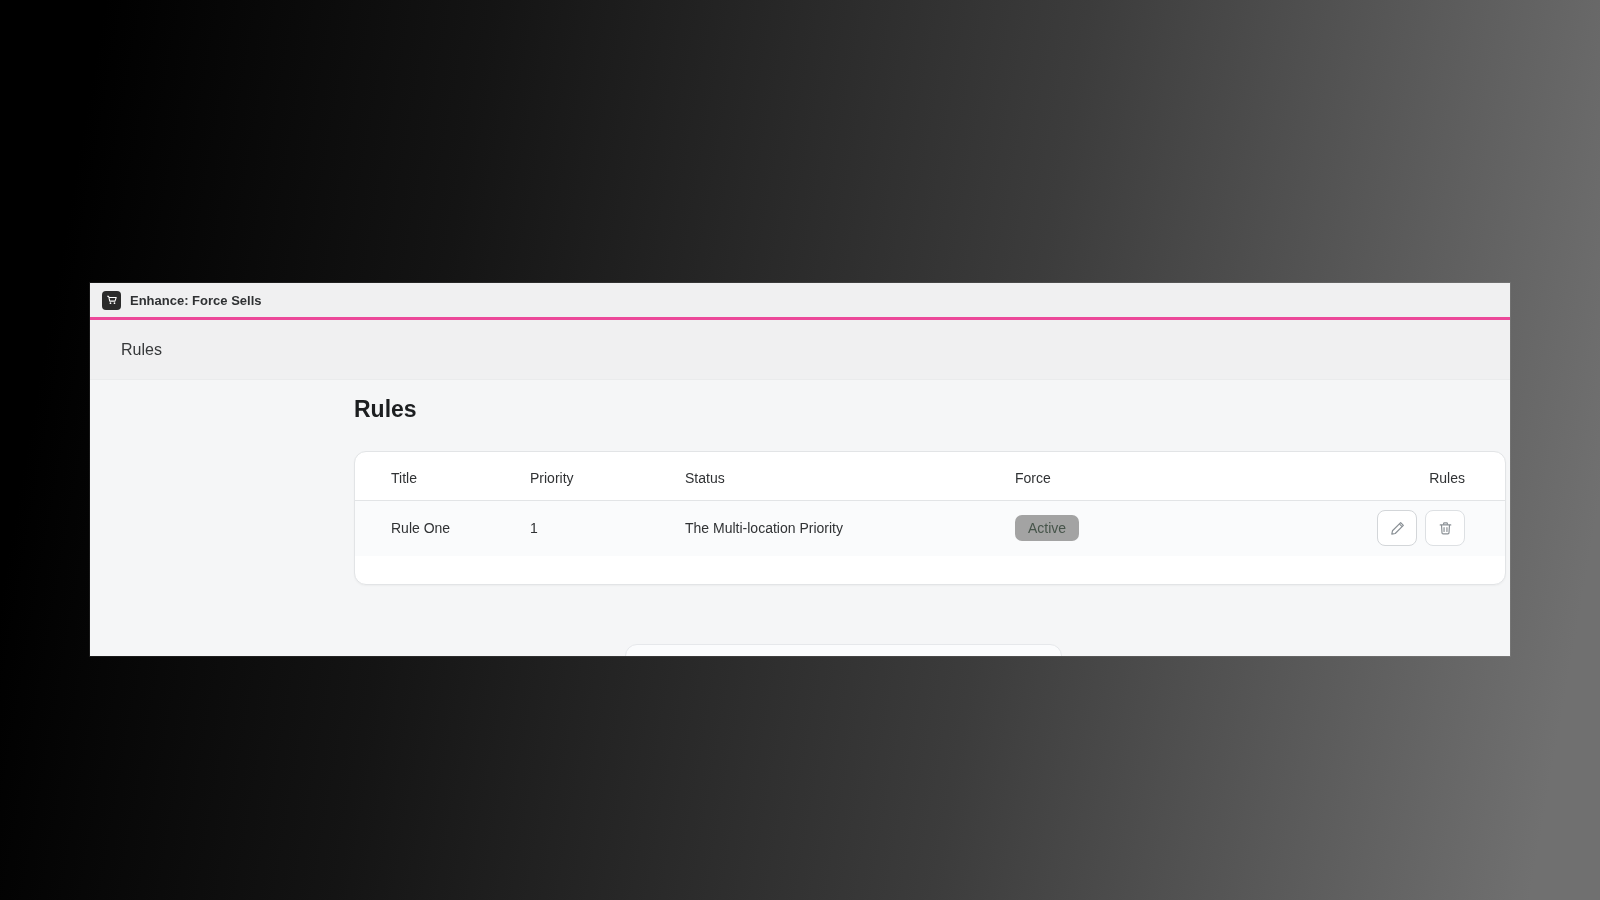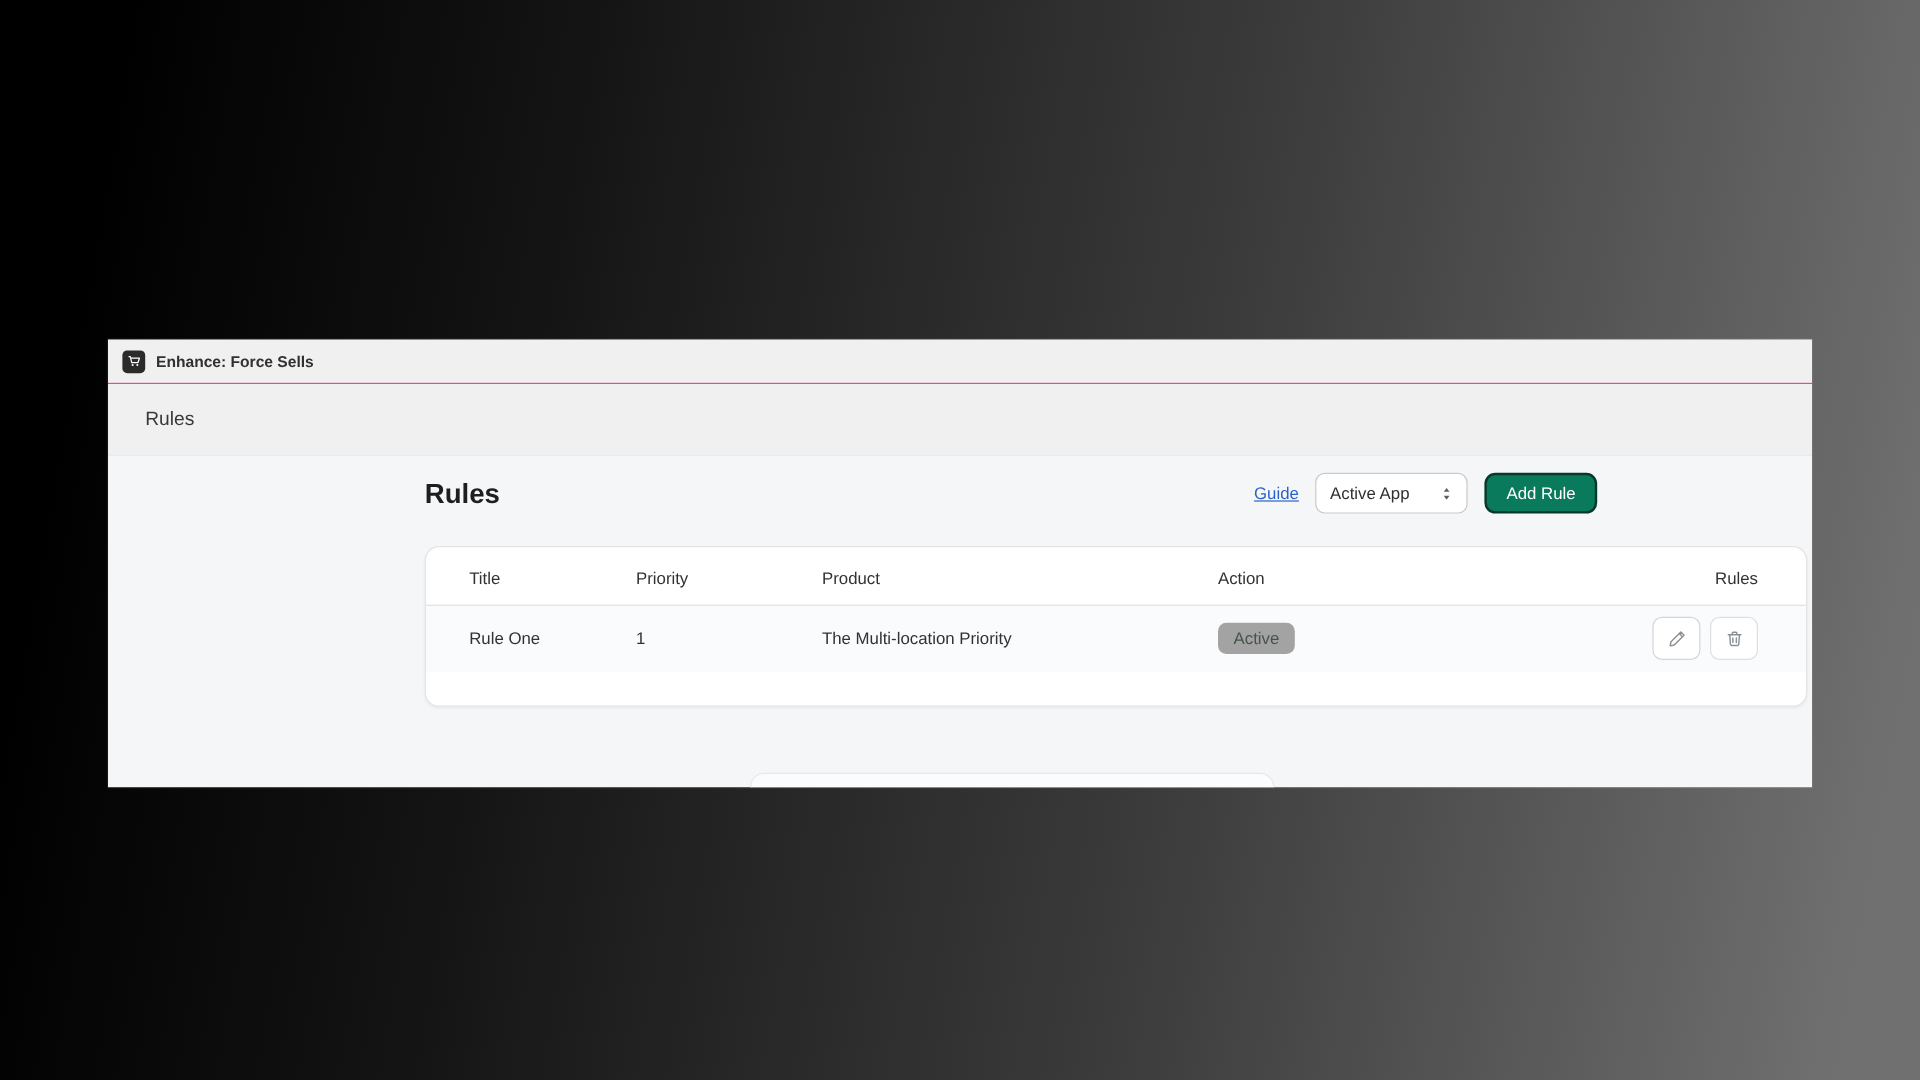--- a/index.html
+++ b/index.html
@@ -19,21 +19,21 @@
   }
 
   
   .app-window {
     position: absolute; left: 90px; top: 283px; width: 1420px; height: 373px;
     background: #f5f6f7; overflow: hidden;
     box-shadow: 0 0 0 1px rgba(255,255,255,0.08);
   }
 
   .titlebar {
-    height: 37px; background: #f0f0f1; border-bottom: 1px solid #ec4899;
+    height: 37px; background: #f0f0f1; border-bottom: 3px solid #ec4899;
     display: flex; align-items: center; padding-left: 12px; gap: 9px;
   }
   .app-icon {
     width: 19px; height: 19px; border-radius: 4px; background: #2b2b2b;
     display: inline-flex; align-items: center; justify-content: center; flex: 0 0 auto;
   }
   .app-name { font-size: 13px; font-weight: 700; color: #2f3133; }
 
   .breadcrumb-bar {
     height: 60px; background: #f0f0f1; border-bottom: 1px solid #eaebec;
@@ -118,48 +118,37 @@
     </div>
 
     <div class="breadcrumb-bar">
       <span>Rules</span>
     </div>
 
     <div class="content">
 
       <div class="page-header">
         <h2 class="page-title">Rules</h2>
-        <div class="controls">
-          <a class="guide-link">Guide</a>
-          <div class="select">
-            <span>Active App</span>
-            <svg viewBox="0 0 20 20" width="15" height="15" aria-hidden="true">
-              <path d="M10 3.5l3.2 4.2H6.8z" fill="#5c5f62"></path>
-              <path d="M10 16.5l-3.2-4.2h6.4z" fill="#5c5f62"></path>
-            </svg>
-          </div>
-          <button class="btn-primary">Add Rule</button>
-        </div>
       </div>
 
       <div class="card">
         <table>
           <colgroup>
             <col class="c-title">
               <col class="c-priority">
               <col class="c-product">
               <col class="c-status">
               <col class="c-action">
           </colgroup>
           <thead>
             <tr>
               <th class="left">Title</th>
               <th class="center">Priority</th>
-              <th class="center">Product</th>
-              <th class="center">Action</th>
+              <th class="center">Status</th>
+              <th class="center">Force</th>
               <th class="right">Rules</th>
             </tr>
           </thead>
           <tbody>
             <tr>
               <td class="left">Rule One</td>
               <td class="center">1</td>
               <td class="center">The Multi-location Priority</td>
               <td class="center">
                 <span class="badge">Active</span>

